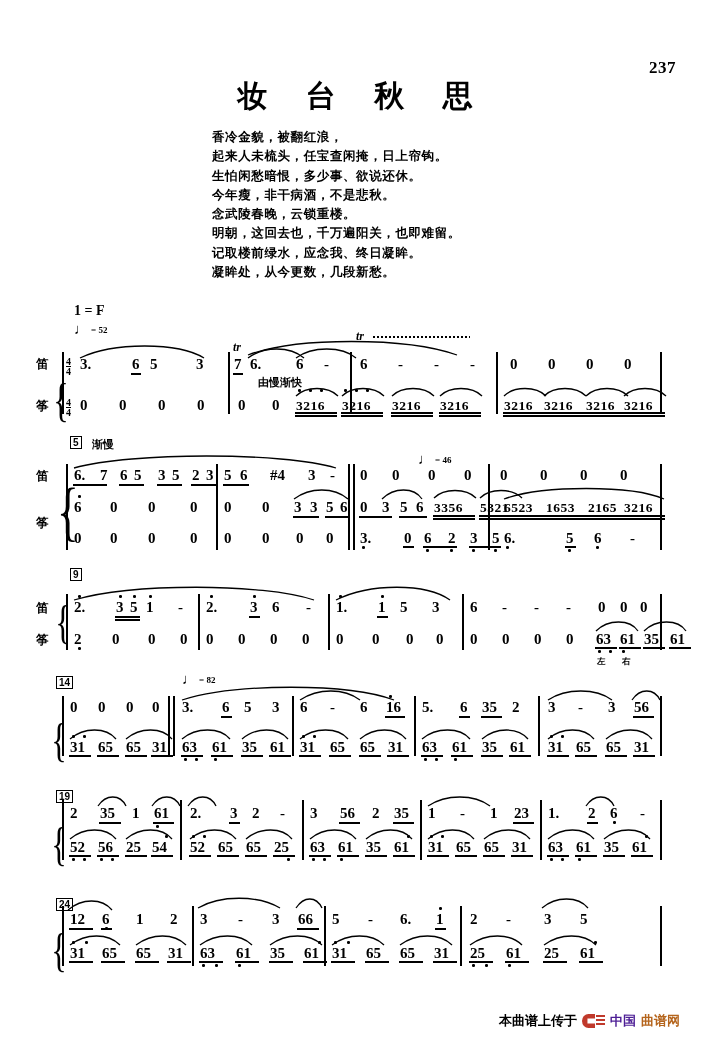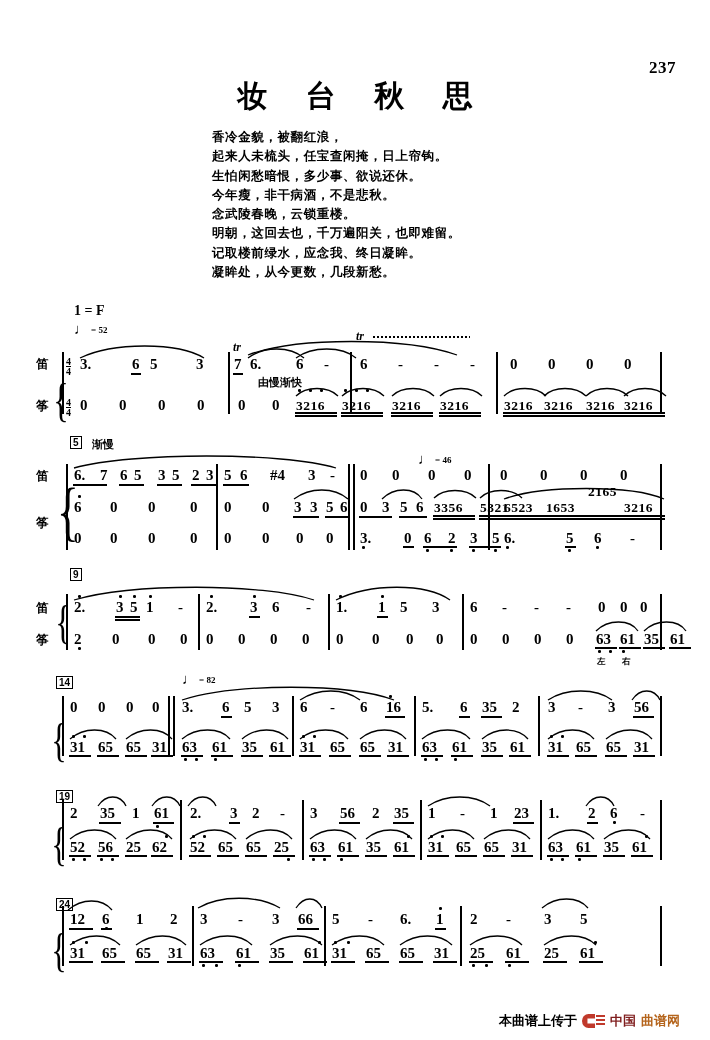--- a/index.html
+++ b/index.html
@@ -152,21 +152,21 @@
   }
   .footer .logo .c {
     width:13px; height:14px; border-radius:50% 0 0 50%;
     background:#c0392b; display:inline-block;
     clip-path: polygon(0 0,100% 0,100% 32%,42% 32%,42% 68%,100% 68%,100% 100%,0 100%);
   }
   .footer .logo .bars { display:inline-block; }
   .footer .logo .bars i {
     display:block; width:9px; height:2.4px; background:#c0392b; margin-bottom:1.6px;
   }
-  .footer .zh { color:#7f1d1d; }
+  .footer .zh { color:#4c1d95; }
   .footer .zh2 { color:#b5651d; }
 </style>
 </head>
 <body>
 
 <div id="page">
 
   <div class="page-number">237</div>
 
   <div class="song-title">妆 台 秋 思</div>
@@ -408,21 +408,21 @@
     <svg class="arc" style="left:478px; top:489px;" width="46" height="11">
         <path d="M2,9 C12,-1 34,-1 44,9"></path>
       </svg>
 
     <div class="n sm" style="left:504px; top:500px; letter-spacing:.5px;">6523</div>
     <div class="beam" style="left:503px; top:515px; width:42px;"></div>
     <div class="beam" style="left:503px; top:518px; width:42px;"></div>
     <div class="n sm" style="left:546px; top:500px; letter-spacing:.5px;">1653</div>
     <div class="beam" style="left:545px; top:515px; width:42px;"></div>
     <div class="beam" style="left:545px; top:518px; width:42px;"></div>
-    <div class="n sm" style="left:588px; top:484px; letter-spacing:.5px;text-align:right;">2165</div>
+    <div class="n sm" style="left:588px; top:500px; letter-spacing:.5px;text-align:right;">2165</div>
     <div class="beam" style="left:587px; top:515px; width:42px;"></div>
     <div class="beam" style="left:587px; top:518px; width:42px;"></div>
     <div class="n sm" style="left:624px; top:500px; letter-spacing:.5px;">3216</div>
     <div class="beam" style="left:623px; top:515px; width:42px;"></div>
     <div class="beam" style="left:623px; top:518px; width:42px;"></div>
     <svg class="arc" style="left:502px; top:489px;" width="166" height="12">
         <path d="M2,10 C40,-4 130,-4 162,10"></path>
       </svg>
 
     <div class="n" style="left:74px; top:531px;">0</div>
@@ -765,21 +765,21 @@
       <div class="odot" style="left:83px; top:858px;"></div>
     <div class="n" style="left:98px; top:840px;">56</div>
     <div class="beam" style="left:97px; top:855px; width:22px;"></div>
     <div class="odot" style="left:100px; top:858px;"></div>
       <div class="odot" style="left:111px; top:858px;"></div>
     <svg class="arc" style="left:68px; top:829px;" width="52" height="12">
         <path d="M2,10 C16,-2 38,-2 48,10"></path>
       </svg>
     <div class="n" style="left:126px; top:840px;">25</div>
     <div class="beam" style="left:125px; top:855px; width:22px;"></div>
-    <div class="n" style="left:152px; top:840px;">62</div>
+    <div class="n" style="left:152px; top:840px;">54</div>
     <div class="beam" style="left:151px; top:855px; width:22px;"></div>
     <div class="odot" style="left:165px; top:835px;"></div>
     <svg class="arc" style="left:124px; top:829px;" width="52" height="12">
         <path d="M2,10 C16,-2 38,-2 48,10"></path>
       </svg>
 
     <div class="n" style="left:190px; top:840px;">52</div>
     <div class="beam" style="left:189px; top:855px; width:22px;"></div>
     <div class="odot" style="left:192px; top:835px;"></div>
       <div class="odot" style="left:203px; top:835px;"></div>

